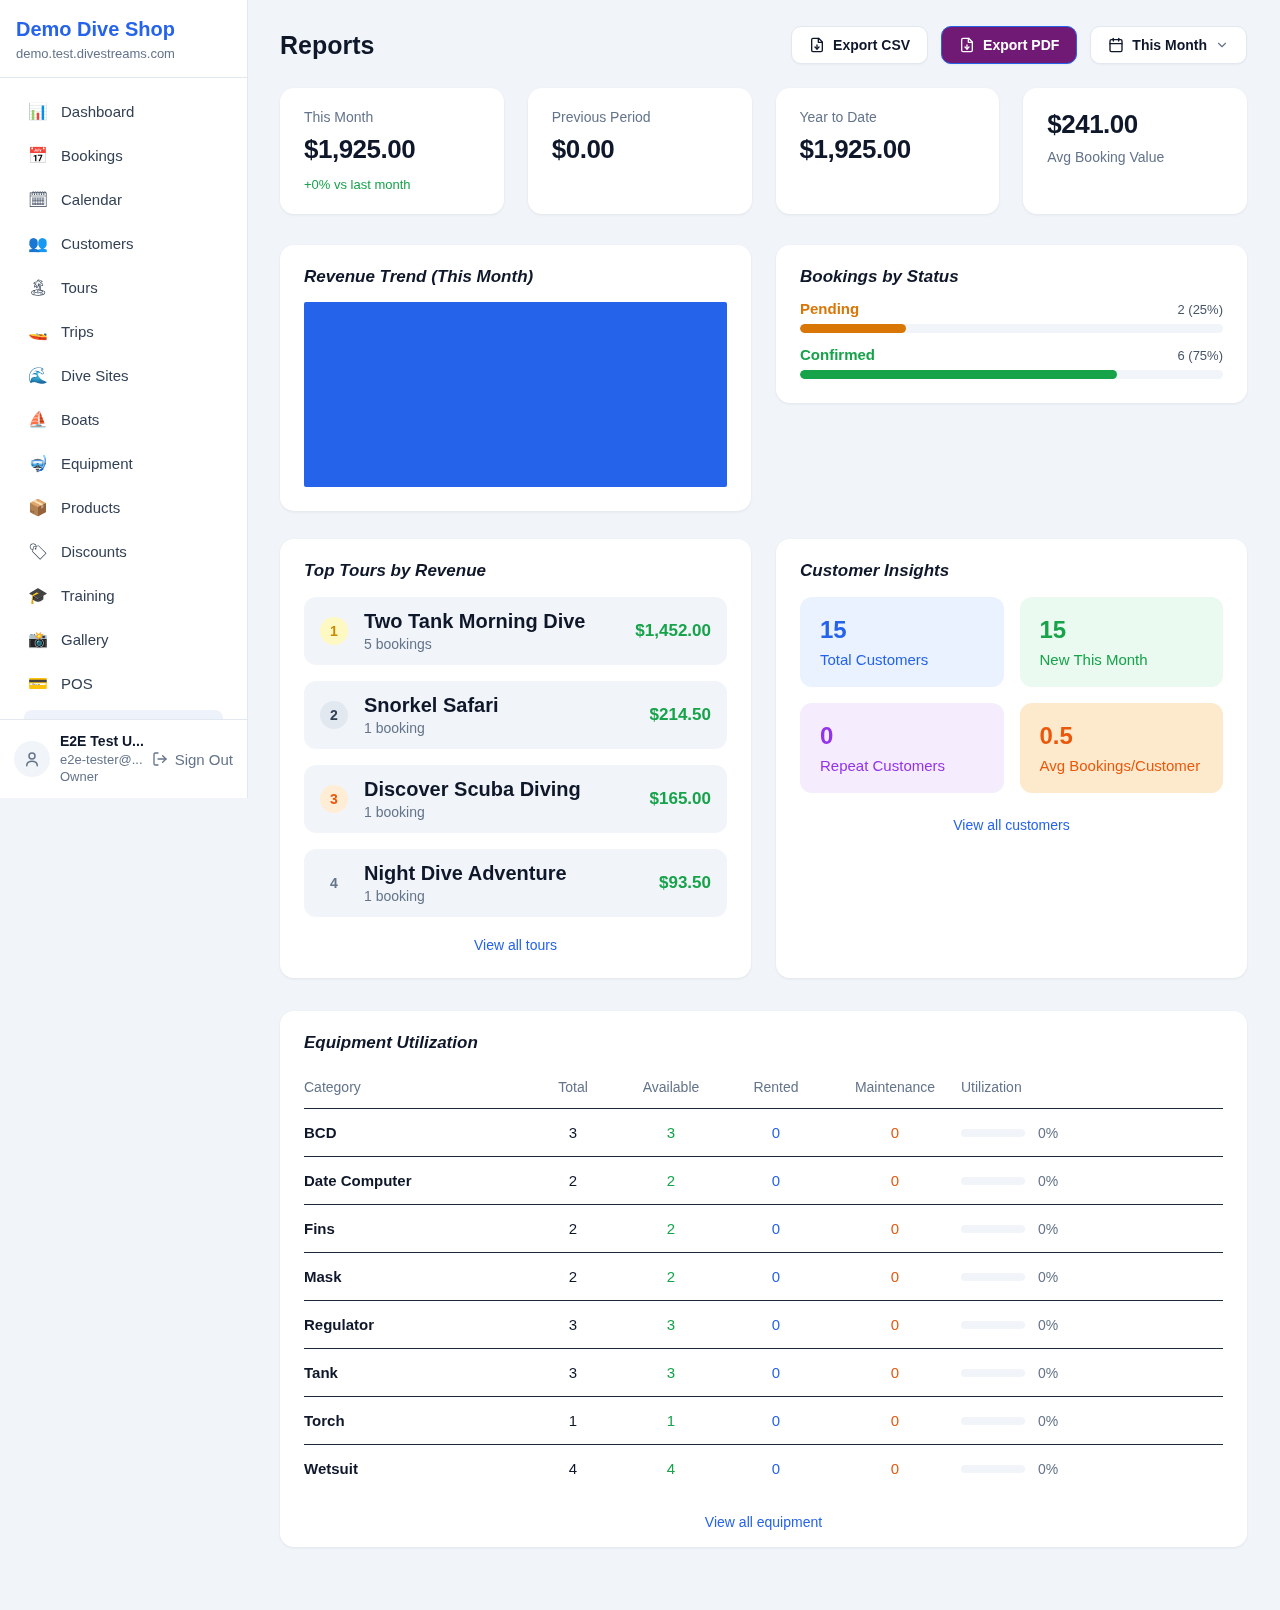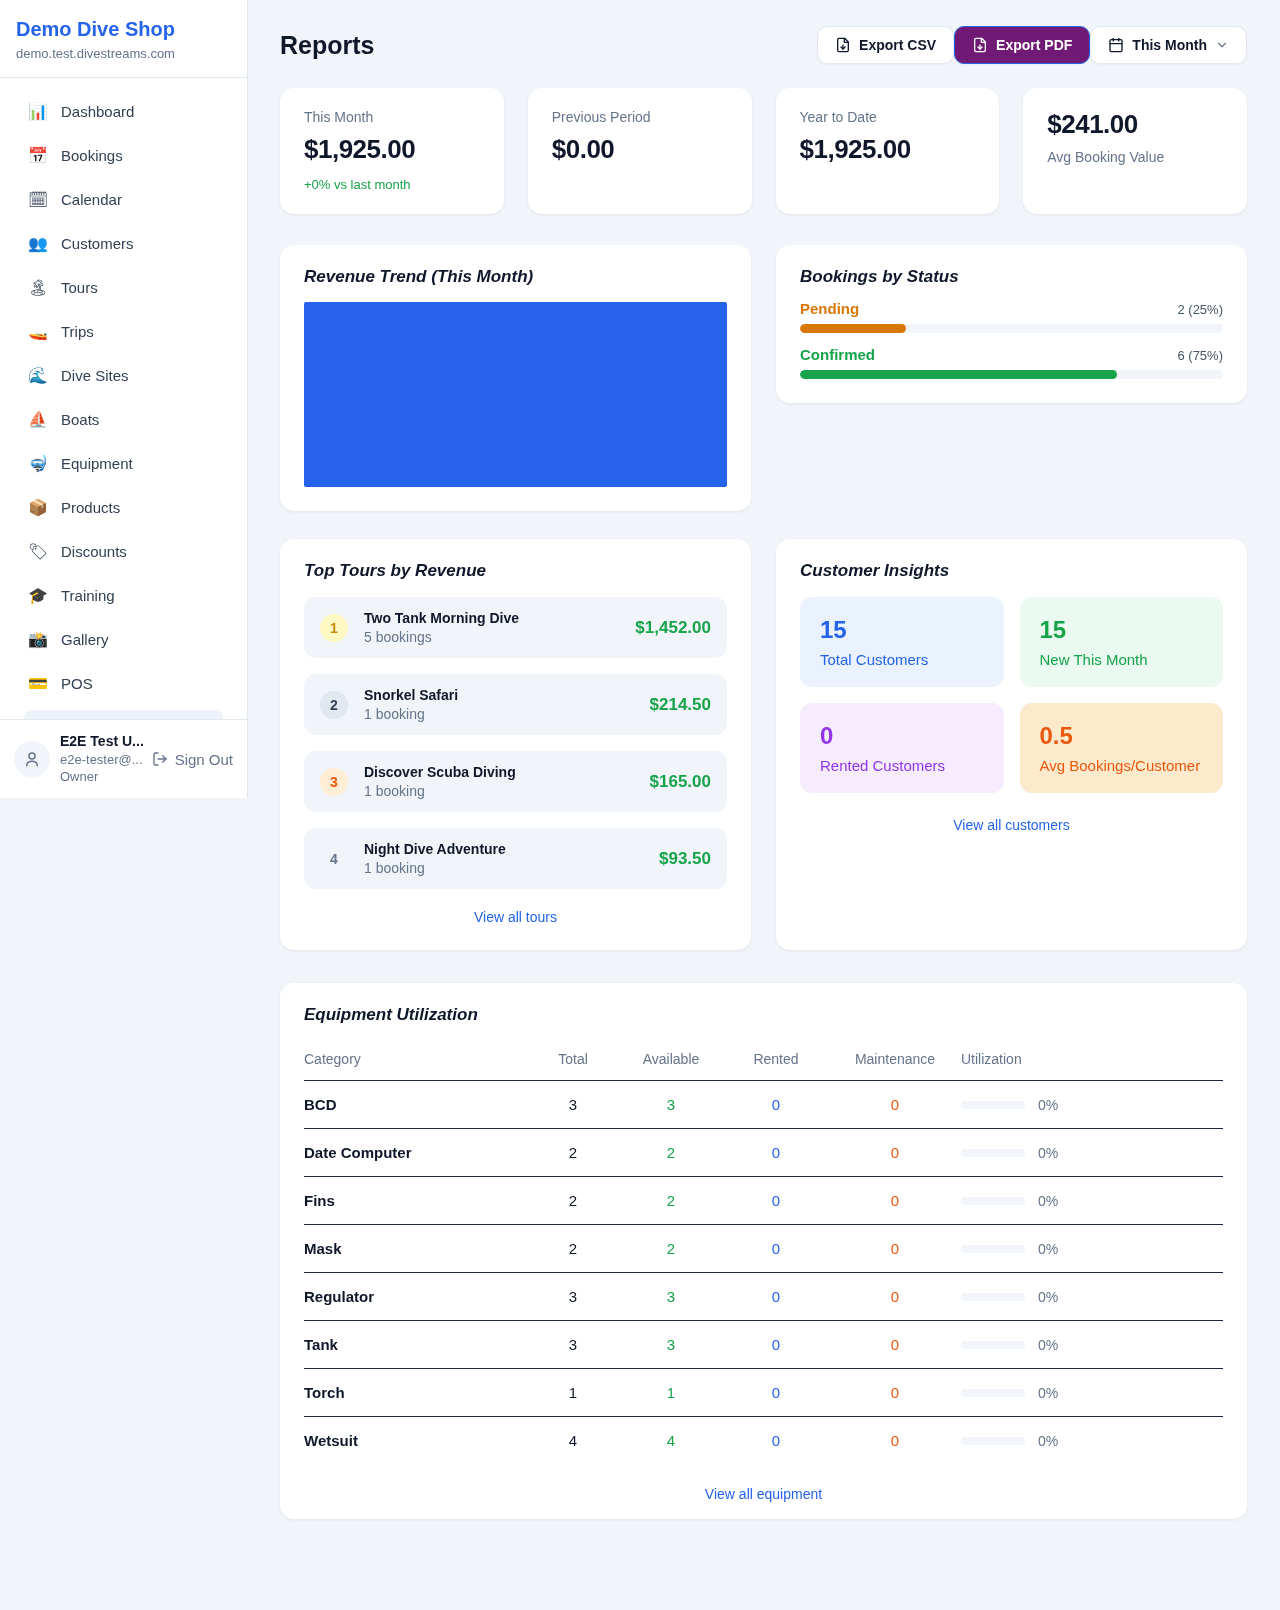--- a/index.html
+++ b/index.html
@@ -47,21 +47,21 @@
   .user-name { font-size:14px; font-weight:bold; color:#0f172a; white-space:nowrap; }
   .user-email,.user-role { font-size:13px; color:#64748b; white-space:nowrap; }
   .signout {
     margin-left:auto; display:flex; align-items:center; gap:7px;
     color:#64748b; font-size:15px; cursor:pointer; white-space:nowrap;
   }
   
   .main { flex:1; padding:26px 33px 0 32px; }
   .page-head { display:flex; align-items:center; justify-content:space-between; margin-bottom:24px; }
   .page-title { font-size:25px; font-weight:800; color:#0f172a; }
-  .head-actions { display:flex; }
+  .head-actions { display:flex; gap:13px; }
   .btn {
     display:flex; align-items:center; gap:8px;
     height:38px; padding:0 17px;
     background:#ffffff; border:1px solid #e2e8f0; border-radius:10px;
     font-size:14px; font-weight:700; color:#0f172a; cursor:pointer;
     font-family:"Liberation Sans", sans-serif;
     box-shadow:0 1px 2px rgba(15,23,42,.04);
   }
   .btn.primary { background:#701a75; border-color:#2563eb; color:#ffffff; }
   .btn svg { display:block; }
@@ -99,21 +99,21 @@
   }
   .rank {
     width:28px; height:28px; min-width:28px; border-radius:50%;
     display:flex; align-items:center; justify-content:center;
     font-size:14px; font-weight:bold;
   }
   .rank-1 { background:#fef9c3; color:#ca8a04; }
   .rank-2 { background:#e2e8f0; color:#334155; }
   .rank-3 { background:#ffedd5; color:#ea580c; }
   .rank-4 { background:transparent; color:#64748b; }
-  .tour-name { font-size:14px; font-weight:700; color:#0f172a; }
+  .tour-name { font-size:20px; font-weight:700; color:#0f172a; }
   .tour-sub { font-size:14px; color:#64748b; margin-top:3px; }
   .tour-price { margin-left:auto; font-size:17px; font-weight:bold; color:#16a34a; }
   .view-all { text-align:center; margin-top:19px; }
   .view-all a { color:#2563eb; font-size:14px; text-decoration:none; cursor:pointer; }
   
   .insights { display:grid; grid-template-columns:1fr 1fr; gap:16px; margin-top:16px; }
   .tile { border-radius:12px; padding:19px 20px; }
   .tile-value { font-size:24px; font-weight:800; }
   .tile-label { font-size:15px; margin-top:7px; }
   .tile.blue   { background:#e9f2fe; color:#2563eb; }
@@ -367,21 +367,21 @@
           <div class="tile blue">
             <div class="tile-value">15</div>
             <div class="tile-label">Total Customers</div>
           </div>
           <div class="tile green">
             <div class="tile-value">15</div>
             <div class="tile-label">New This Month</div>
           </div>
           <div class="tile purple">
             <div class="tile-value">0</div>
-            <div class="tile-label">Rented Customers</div>
+            <div class="tile-label">Repeat Customers</div>
           </div>
           <div class="tile orange">
             <div class="tile-value">0.5</div>
             <div class="tile-label">Avg Bookings/Customer</div>
           </div>
         </div>
       <div class="view-all" style="margin-top:23px;"><a>View all customers</a></div>
     </div>
   </div>
 

